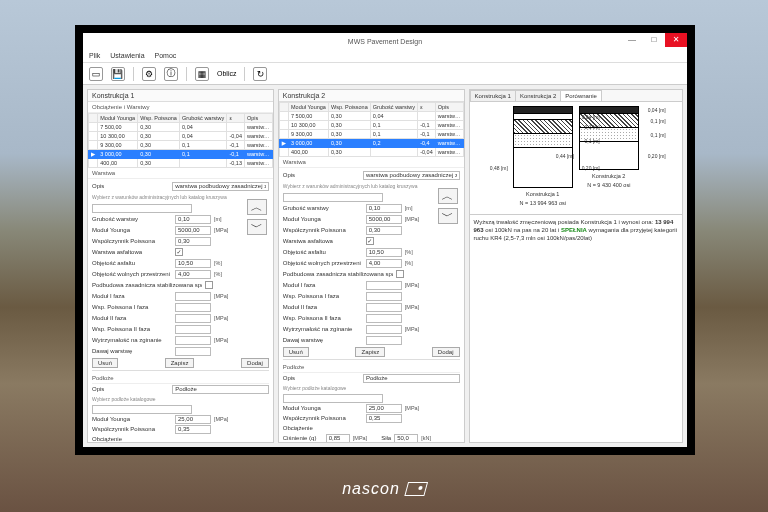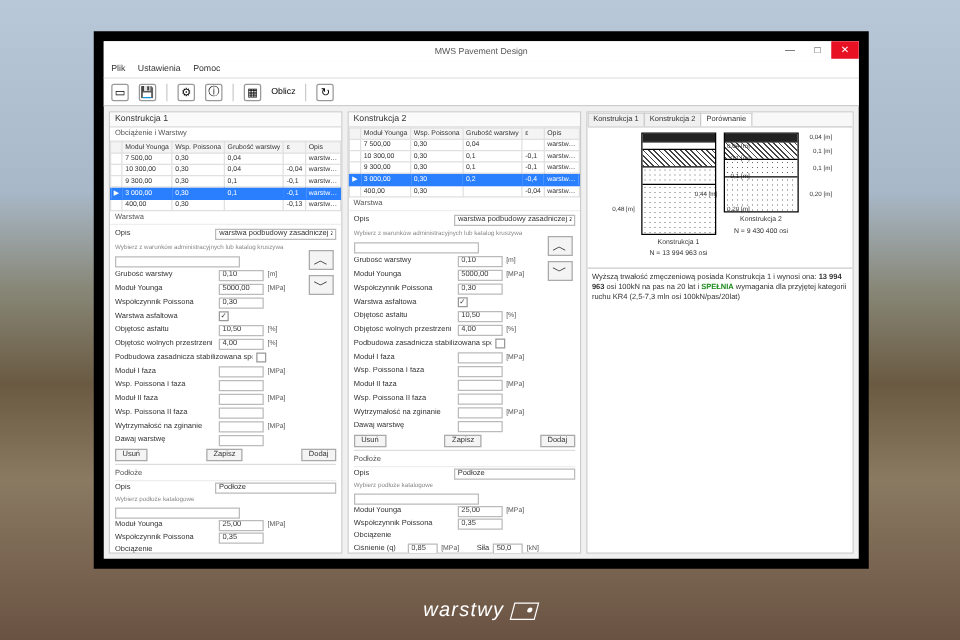--- a/index.html
+++ b/index.html
@@ -482,15 +482,15 @@
         <div class="summary">
           <span>Wyższą trwałość zmęczeniową posiada Konstrukcja 1 i wynosi ona:</span>
           <b>13 994 963</b><span> osi 100kN na pas na 20 lat i </span><b class="green">SPEŁNIA</b><span> wymagania dla przyjętej kategorii ruchu KR4 (2,5-7,3 mln osi 100kN/pas/20lat)</span>
         </div>
       </div>
     </div>
   </div>
 </div>
 
 <div class="logo">
-  <span>warstwy</span>
+  <span>nascon</span>
     <span class="logosym"></span>
 </div>
 
 </body></html>

